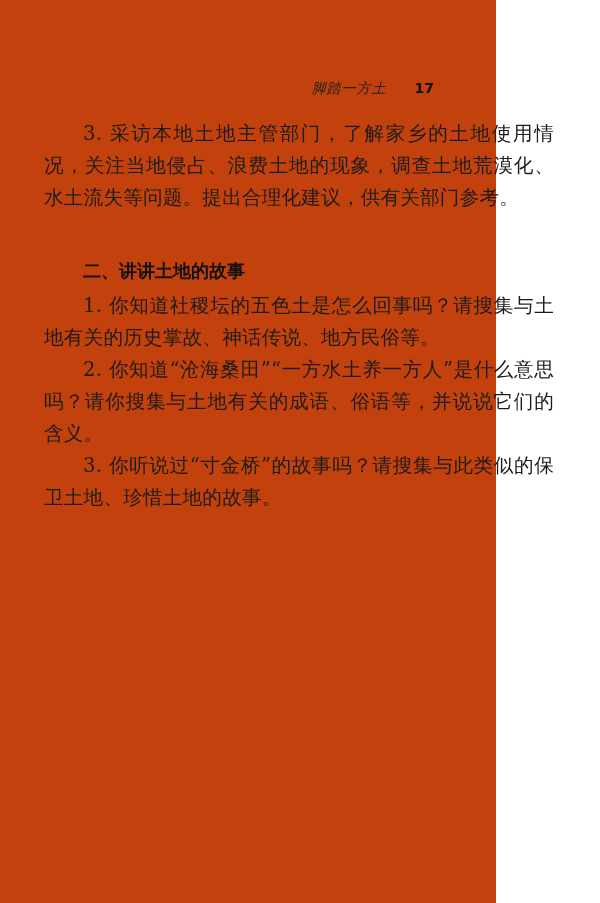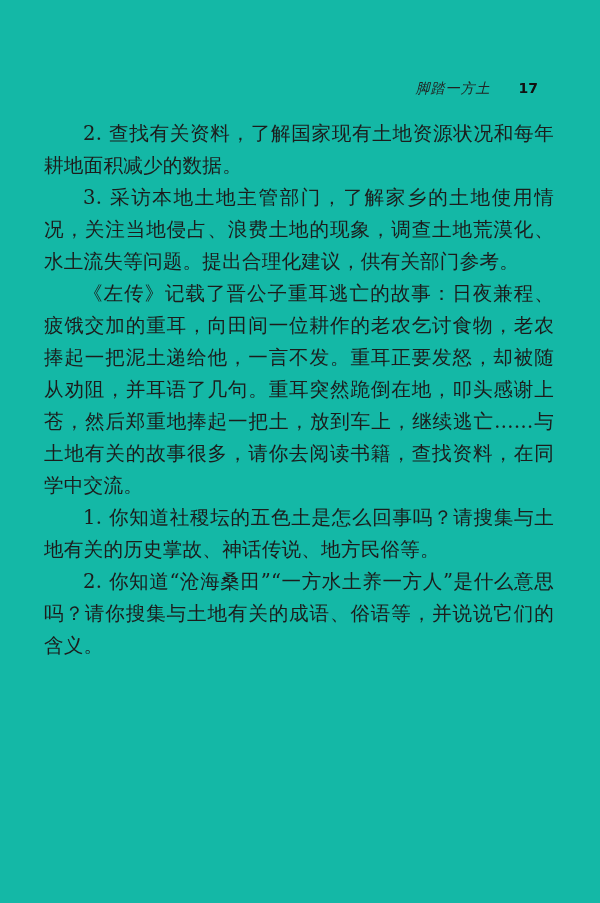--- a/index.html
+++ b/index.html
@@ -11,22 +11,22 @@
       width: 600px;
       height: 903px;
       position: relative;
       overflow: hidden;
       font-family: "DejaVu Serif", "Liberation Serif", serif;
       color: #1a1a1a;
     }
     .page {
       position: absolute;
       left: 0; top: 0;
-      width: 600px; height: 903px;
-      background: #14b8a6;
+      width: 496px; height: 903px;
+      background: #c2410c;
     }
     .running-header {
       position: absolute;
       top: 80px;
       right: 62px;
       display: flex;
       align-items: baseline;
       gap: 28px;
     }
     .running-title {
@@ -72,22 +72,22 @@
 
 <div class="page">
 
   <div class="running-header">
     <span class="running-title">脚踏一方土</span>
     <span class="page-number">17</span>
   </div>
 
   <div class="body-text">
 
-    <p class="para">2. 查找有关资料，了解国家现有土地资源状况和每年耕地面积减少的数据。</p>
     <p class="para">3. 采访本地土地主管部门，了解家乡的土地使用情况，关注当地侵占、浪费土地的现象，调查土地荒漠化、水土流失等问题。提出合理化建议，供有关部门参考。</p>
 
+    <div class="section-heading">二、讲讲土地的故事</div>
 
-    <p class="para">《左传》记载了晋公子重耳逃亡的故事：日夜兼程、疲饿交加的重耳，向田间一位耕作的老农乞讨食物，老农捧起一把泥土递给他，一言不发。重耳正要发怒，却被随从劝阻，并耳语了几句。重耳突然跪倒在地，叩头感谢上苍，然后郑重地捧起一把土，放到车上，继续逃亡……与土地有关的故事很多，请你去阅读书籍，查找资料，在同学中交流。</p>
     <p class="para">1. 你知道社稷坛的五色土是怎么回事吗？请搜集与土地有关的历史掌故、神话传说、地方民俗等。</p>
     <p class="para">2. 你知道“沧海桑田”“一方水土养一方人”是什么意思吗？请你搜集与土地有关的成语、俗语等，并说说它们的含义。</p>
+    <p class="para">3. 你听说过“寸金桥”的故事吗？请搜集与此类似的保卫土地、珍惜土地的故事。</p>
 
   </div>
 </div>
 
 </body></html>

